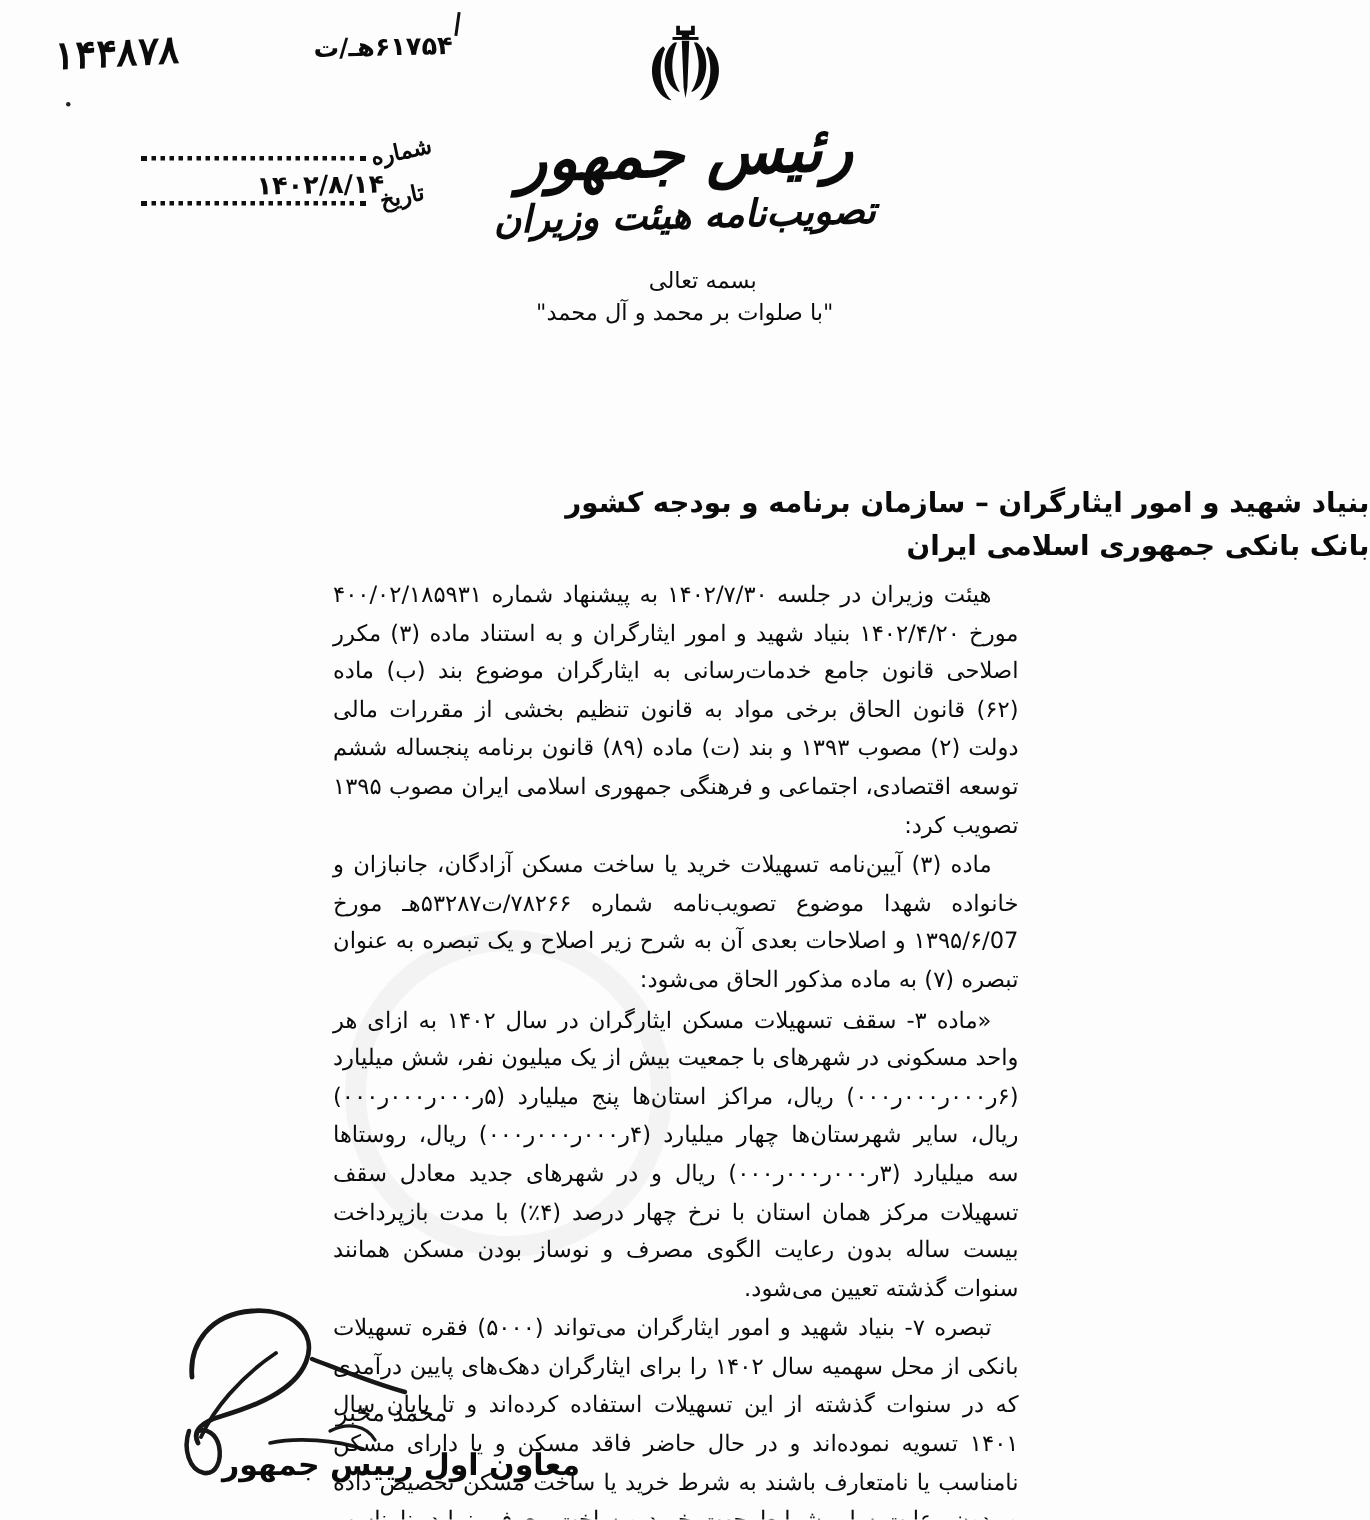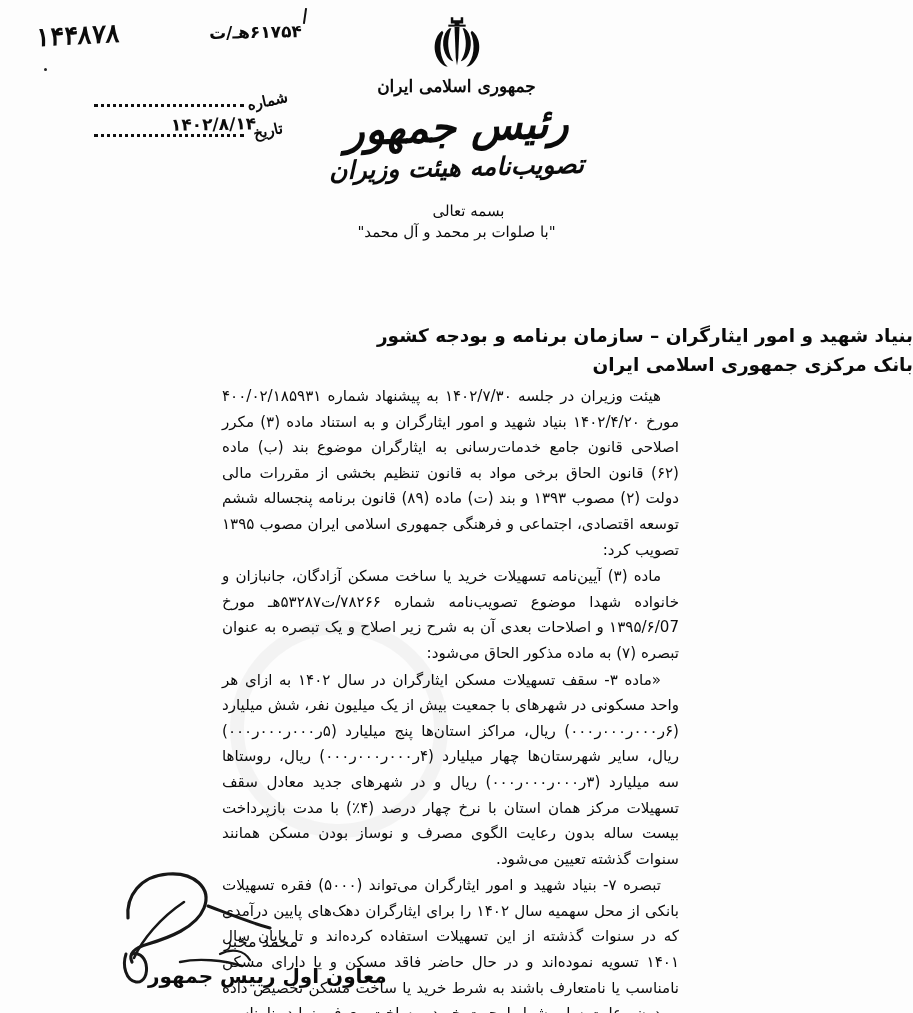--- a/index.html
+++ b/index.html
@@ -289,34 +289,33 @@
 
       <path d="M62 26 C74 34 76 58 66 72 C62 77 58 79 56 79 C62 70 65 58 64 46 C63 37 61 30 59 26 Z" fill="#0b0b0b"></path>
 
       <path d="M26 30 C10 42 10 70 26 84 C30 87 33 88 35 88 C22 76 20 50 28 33 Z" fill="#0b0b0b"></path>
 
       <path d="M74 30 C90 42 90 70 74 84 C70 87 67 88 65 88 C78 76 80 50 72 33 Z" fill="#0b0b0b"></path>
 
       <rect x="36" y="20" width="28" height="3.2" fill="#0b0b0b"></rect>
     </svg>
 
-    <div class="republic-name">جمهوری اسلامی ایران</div>
 
     <div class="title-president">رئیس جمهور</div>
 
     <div class="title-decree">تصویب‌نامه هیئت وزیران</div>
 
     <div class="bismillah">بسمه تعالی</div>
 
     <div class="salawat">"با صلوات بر محمد و آل محمد"</div>
   </div>
 
   <div class="addressees">
     <div class="addressee-line">بنیاد شهید و امور ایثارگران – سازمان برنامه و بودجه کشور</div>
-    <div class="addressee-line">بانک مرکزی جمهوری اسلامی ایران</div>
+    <div class="addressee-line">بانک بانکی جمهوری اسلامی ایران</div>
   </div>
 
   <div class="body-text">
     <p>هیئت وزیران در جلسه ۱۴۰۲/۷/۳۰ به پیشنهاد شماره ۴۰۰/۰۲/۱۸۵۹۳۱ مورخ ۱۴۰۲/۴/۲۰ بنیاد شهید و امور ایثارگران و به استناد ماده (۳) مکرر اصلاحی قانون جامع خدمات‌رسانی به ایثارگران موضوع بند (ب) ماده (۶۲) قانون الحاق برخی مواد به قانون تنظیم بخشی از مقررات مالی دولت (۲) مصوب ۱۳۹۳ و بند (ت) ماده (۸۹) قانون برنامه پنجساله ششم توسعه اقتصادی، اجتماعی و فرهنگی جمهوری اسلامی ایران مصوب ۱۳۹۵ تصویب کرد:</p>
     <p>ماده (۳) آیین‌نامه تسهیلات خرید یا ساخت مسکن آزادگان، جانبازان و خانواده شهدا موضوع تصویب‌نامه شماره ۷۸۲۶۶/ت۵۳۲۸۷هـ مورخ ۱۳۹۵/۶/07 و اصلاحات بعدی آن به شرح زیر اصلاح و یک تبصره به عنوان تبصره (۷) به ماده مذکور الحاق می‌شود:</p>
     <p class="quoted">«ماده ۳- سقف تسهیلات مسکن ایثارگران در سال ۱۴۰۲ به ازای هر واحد مسکونی در شهرهای با جمعیت بیش از یک میلیون نفر، شش میلیارد (۶ر۰۰۰ر۰۰۰ر۰۰۰) ریال، مراکز استان‌ها پنج میلیارد (۵ر۰۰۰ر۰۰۰ر۰۰۰) ریال، سایر شهرستان‌ها چهار میلیارد (۴ر۰۰۰ر۰۰۰ر۰۰۰) ریال، روستاها سه میلیارد (۳ر۰۰۰ر۰۰۰ر۰۰۰) ریال و در شهرهای جدید معادل سقف تسهیلات مرکز همان استان با نرخ چهار درصد (۴٪) با مدت بازپرداخت بیست ساله بدون رعایت الگوی مصرف و نوساز بودن مسکن همانند سنوات گذشته تعیین می‌شود.</p>
     <p class="quoted">تبصره ۷- بنیاد شهید و امور ایثارگران می‌تواند (۵۰۰۰) فقره تسهیلات بانکی از محل سهمیه سال ۱۴۰۲ را برای ایثارگران دهک‌های پایین درآمدی که در سنوات گذشته از این تسهیلات استفاده کرده‌اند و تا پایان سال ۱۴۰۱ تسویه نموده‌اند و در حال حاضر فاقد مسکن و یا دارای مسکن نامناسب یا نامتعارف باشند به شرط خرید یا ساخت مسکن تخصیص داده و بدون رعایت سایر شرایط جهت خرید و ساخت معرفی نماید. نامناسب و نامتعارف بودن مسکن در چهارچوب دستورالعملی است که توسط بنیاد شهید و امور ایثارگران و بانک مرکزی جمهوری اسلامی ایران تهیه و ابلاغ می‌گردد.</p>
   </div>
 
   <div class="signature-area">

